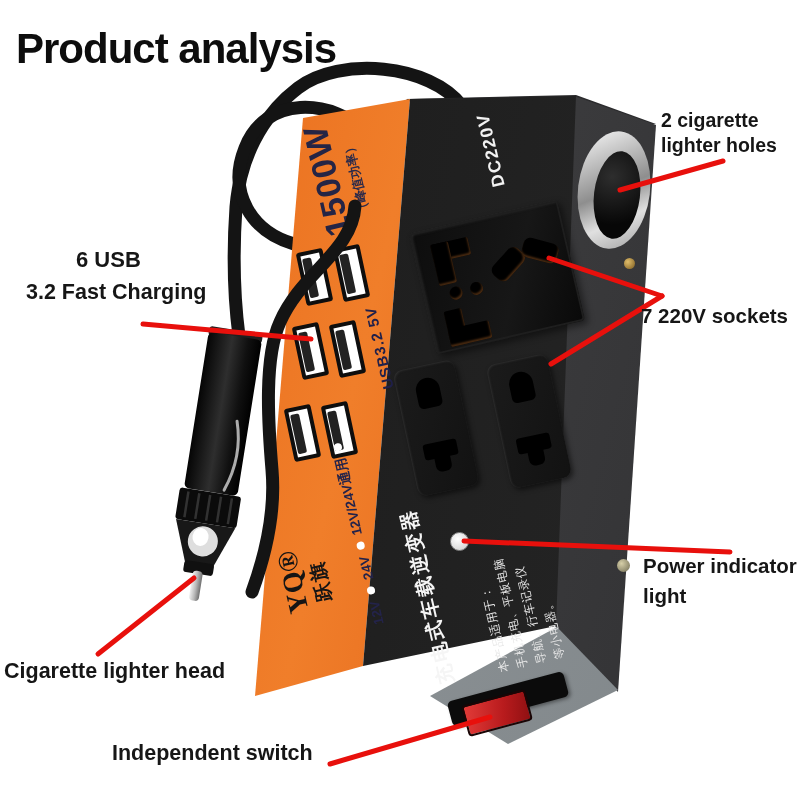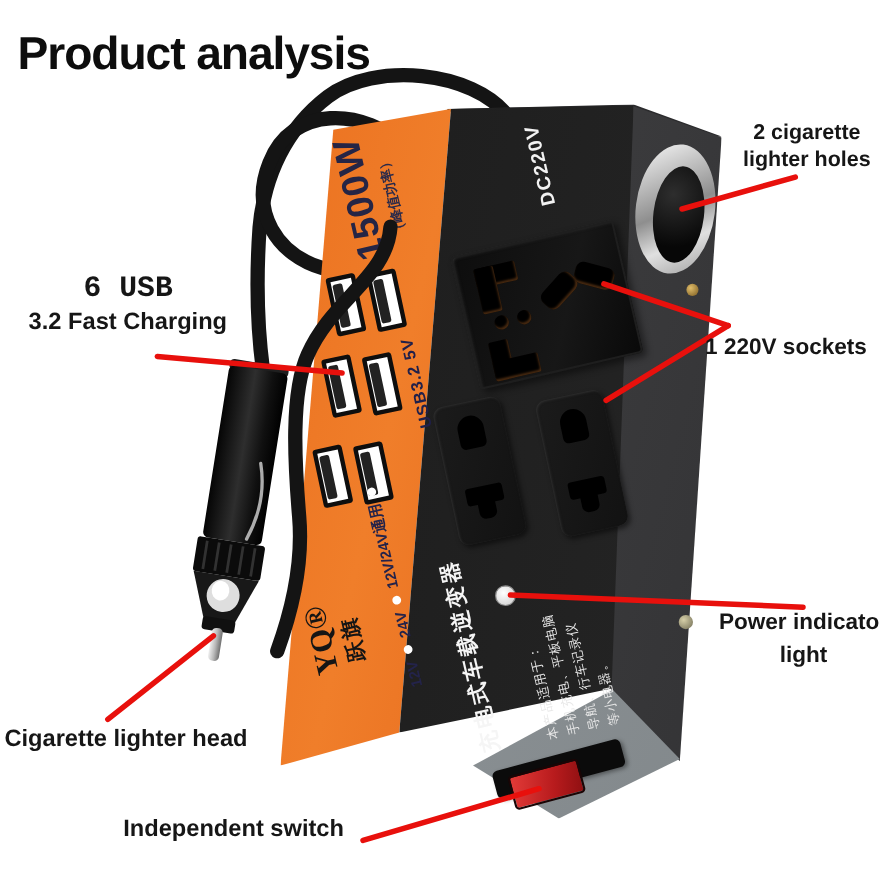--- a/index.html
+++ b/index.html
@@ -1,18 +1,18 @@
 <!DOCTYPE html>
 <html><head>
 <meta charset="utf-8">
 <style>
   html,body{margin:0;padding:0;background:#fff;}
   #scene{position:relative;width:800px;height:800px;background:#fff;overflow:hidden;
          font-family:"Liberation Sans",sans-serif;}
-  .lbl{position:absolute;font-weight:700;color:#161616;line-height:1.3;text-align:center;}
+  .lbl{position:absolute;font-weight:700;color:#161616;line-height:1.3;}
   .ctr{position:absolute;transform-origin:center;}
   .vtxt{position:absolute;white-space:nowrap;transform-origin:center;}
   svg.layer{position:absolute;left:0;top:0;pointer-events:none;}
   .face{position:absolute;left:0;top:0;width:800px;height:800px;}
   .usb{position:absolute;width:27px;height:54px;background:#fff;border:4px solid #0e0e0e;
        border-radius:3px;transform:rotate(-12deg);box-sizing:border-box;}
   .usb .tongue{position:absolute;left:1px;top:3px;width:9px;height:40px;background:#222;
        border-radius:2px;}
   .hole{position:absolute;background:#000;box-shadow:inset -1px -2px 2px rgba(130,75,30,.55);}
   .dot{width:8px;height:8px;border-radius:50%;background:#fff;flex:0 0 auto;}
@@ -183,19 +183,19 @@
       <line x1="549" y1="258" x2="662" y2="296"></line>
       <line x1="551" y1="364" x2="662" y2="296"></line>
       <line x1="464" y1="541" x2="730" y2="552"></line>
       <line x1="98" y1="654" x2="194" y2="578"></line>
       <line x1="330" y1="764" x2="490" y2="717"></line>
     </g>
   </svg>
 
   <div class="lbl" style="left:16px;top:22px;font-size:42px;font-weight:800;letter-spacing:-1px;color:#0d0d0d;">Product analysis</div>
   <div class="lbl" style="left:661px;top:108px;width:145px;font-size:19.5px;">2 cigarette lighter holes</div>
-  <div class="lbl" style="left:76px;top:246px;font-size:27px;font-family:Liberation Mono, monospace;">6 USB</div>
+  <div class="lbl" style="left:76px;top:246px;font-size:22px;">6 USB</div>
   <div class="lbl" style="left:26px;top:279px;font-size:21.5px;white-space:nowrap;">3.2 Fast Charging</div>
-  <div class="lbl" style="left:641px;top:303px;font-size:20.5px;white-space:nowrap;">1 220V sockets</div>
+  <div class="lbl" style="left:641px;top:303px;font-size:20.5px;white-space:nowrap;">7 220V sockets</div>
   <div class="lbl" style="left:643px;top:551px;width:175px;font-size:20.5px;line-height:1.45;">Power indicator light</div>
   <div class="lbl" style="left:112px;top:740px;font-size:21.5px;white-space:nowrap;">Independent switch</div>
   <div class="lbl" style="left:4px;top:658px;font-size:21.5px;white-space:nowrap;">Cigarette lighter head</div>
 </div>
 
 </body></html>

